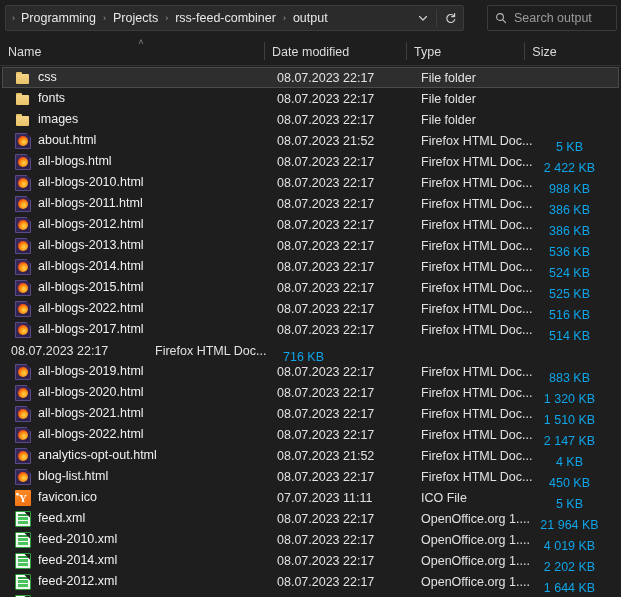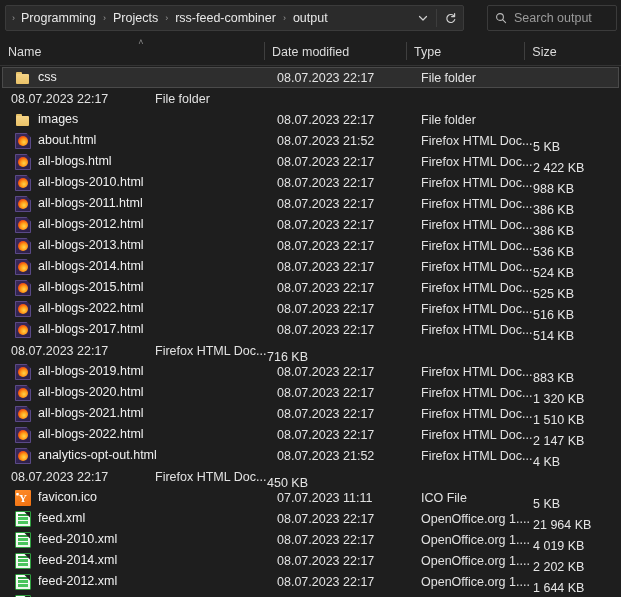--- a/index.html
+++ b/index.html
@@ -197,24 +197,24 @@
     font-size: 12.5px;
     color: #e2e2e2;
     box-sizing: border-box;
     padding-left: 8px;
     white-space: nowrap;
     overflow: hidden;
   }
   .cell-size {
     width: 83px;
     font-size: 12.5px;
-    color: #e5e5e5;
+    color: #0ea5e9;
     box-sizing: border-box;
     padding-right: 10px;
-    text-align: left;
+    text-align: center;
     white-space: nowrap;
     margin-top: 12px;
   }
 
   .fname {
     font-size: 12.5px;
     color: #f0f0f0;
     white-space: nowrap;
     overflow: hidden;
     text-overflow: ellipsis;
@@ -392,20 +392,24 @@
       <div class="row selected">
         <div class="cell-name">
           <span class="icon icon-folder"></span>
           <span class="fname">css</span>
         </div>
         <div class="cell-date">08.07.2023 22:17</div>
         <div class="cell-type">File folder</div>
         <div class="cell-size"></div>
       </div>
       <div class="row">
+        <div class="cell-name">
+          <span class="icon icon-folder"></span>
+          <span class="fname">fonts</span>
+        </div>
         <div class="cell-date">08.07.2023 22:17</div>
         <div class="cell-type">File folder</div>
         <div class="cell-size"></div>
       </div>
       <div class="row">
         <div class="cell-name">
           <span class="icon icon-folder"></span>
           <span class="fname">images</span>
         </div>
         <div class="cell-date">08.07.2023 22:17</div>
@@ -546,20 +550,24 @@
       <div class="row">
         <div class="cell-name">
           <span class="icon icon-firefox"></span>
           <span class="fname">analytics-opt-out.html</span>
         </div>
         <div class="cell-date">08.07.2023 21:52</div>
         <div class="cell-type">Firefox HTML Doc...</div>
         <div class="cell-size">4 KB</div>
       </div>
       <div class="row">
+        <div class="cell-name">
+          <span class="icon icon-firefox"></span>
+          <span class="fname">blog-list.html</span>
+        </div>
         <div class="cell-date">08.07.2023 22:17</div>
         <div class="cell-type">Firefox HTML Doc...</div>
         <div class="cell-size">450 KB</div>
       </div>
       <div class="row">
         <div class="cell-name">
           <span class="icon icon-ico"></span>
           <span class="fname">favicon.ico</span>
         </div>
         <div class="cell-date">07.07.2023 11:11</div>

